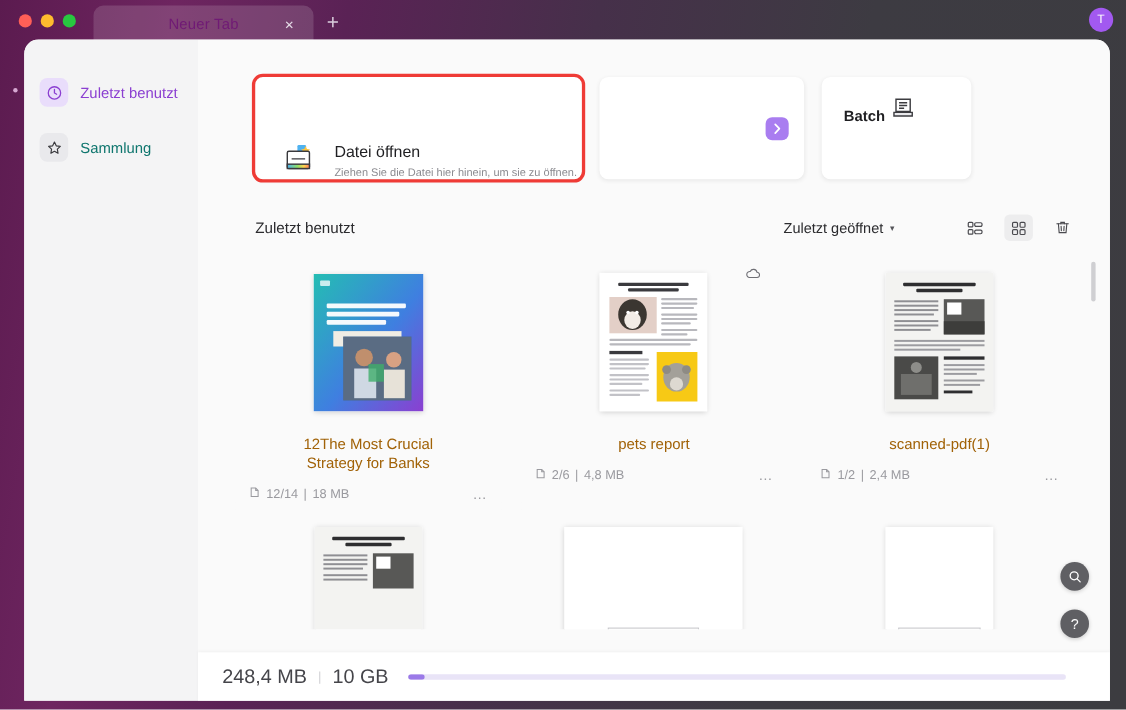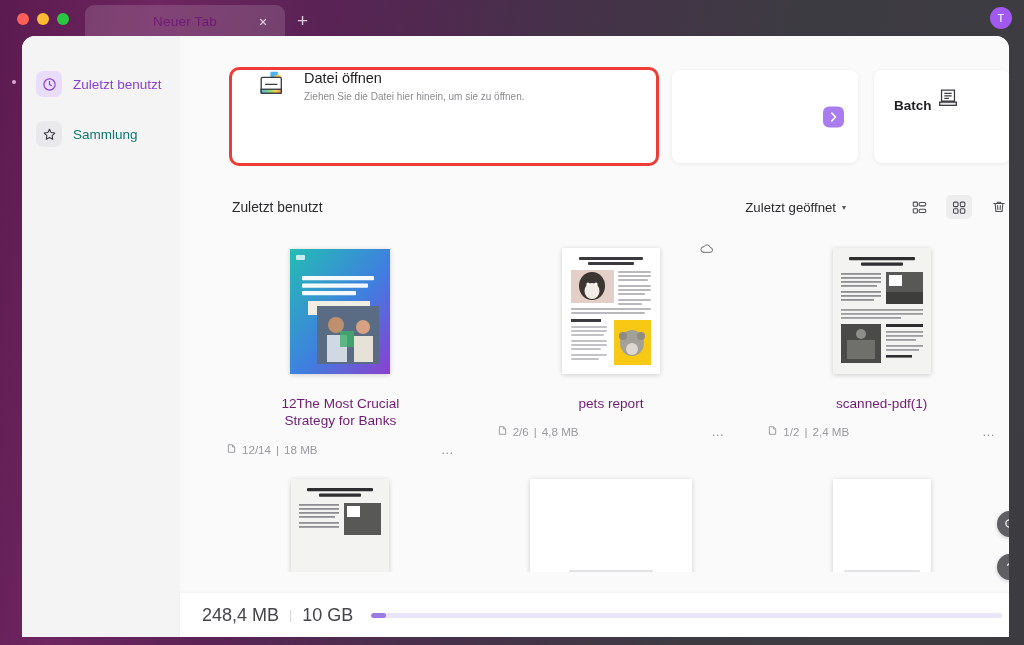--- a/index.html
+++ b/index.html
@@ -111,22 +111,22 @@
   .cards-row {
     display: flex; gap: 16px;
     padding: 34px 32px 0 52px;
   }
   .card {
     background: #fff; border-radius: 8px;
     box-shadow: 0 1px 4px rgba(0,0,0,0.07);
     height: 93px; position: relative;
   }
   .card.open-file {
-    width: 424px;
-    display: flex; align-items: flex-start;
+    width: 297px;
+    display: flex; align-items: flex-end;
     padding-left: 26px; gap: 16px;
   }
   .card.open-file.highlight {
     outline: 3px solid #ef3b36; outline-offset: 0px; border-radius: 7px;
   }
   .open-file-texts { display: flex; flex-direction: column; gap: 5px; }
   .open-file-title { font-size: 14.5px; color: #1f1f22; }
   .open-file-sub { font-size: 10px; color: #8b8b90; }
 
   .card.middle { width: 186px; }
@@ -184,21 +184,21 @@
   .thumb {
     width: 162px; height: 134px;
     display: flex; align-items: center; justify-content: center;
     position: relative;
   }
   .thumb .page {
     box-shadow: 0 1px 5px rgba(0,0,0,0.18);
     background: #fff;
   }
   .fname {
-    font-size: 13.6px; color: #701a75; text-align: center;
+    font-size: 13.6px; color: #a16207; text-align: center;
     line-height: 1.28; margin-top: 17px;
     max-width: 170px;
   }
   .fmeta {
     display: flex; align-items: center; width: 100%;
     font-size: 11.6px; color: #9a9a9f; margin-top: 12px; padding: 0 6px;
     gap: 5px;
   }
   .fmeta .dots {
     margin-left: auto; letter-spacing: 1px; color: #9a9a9f;

